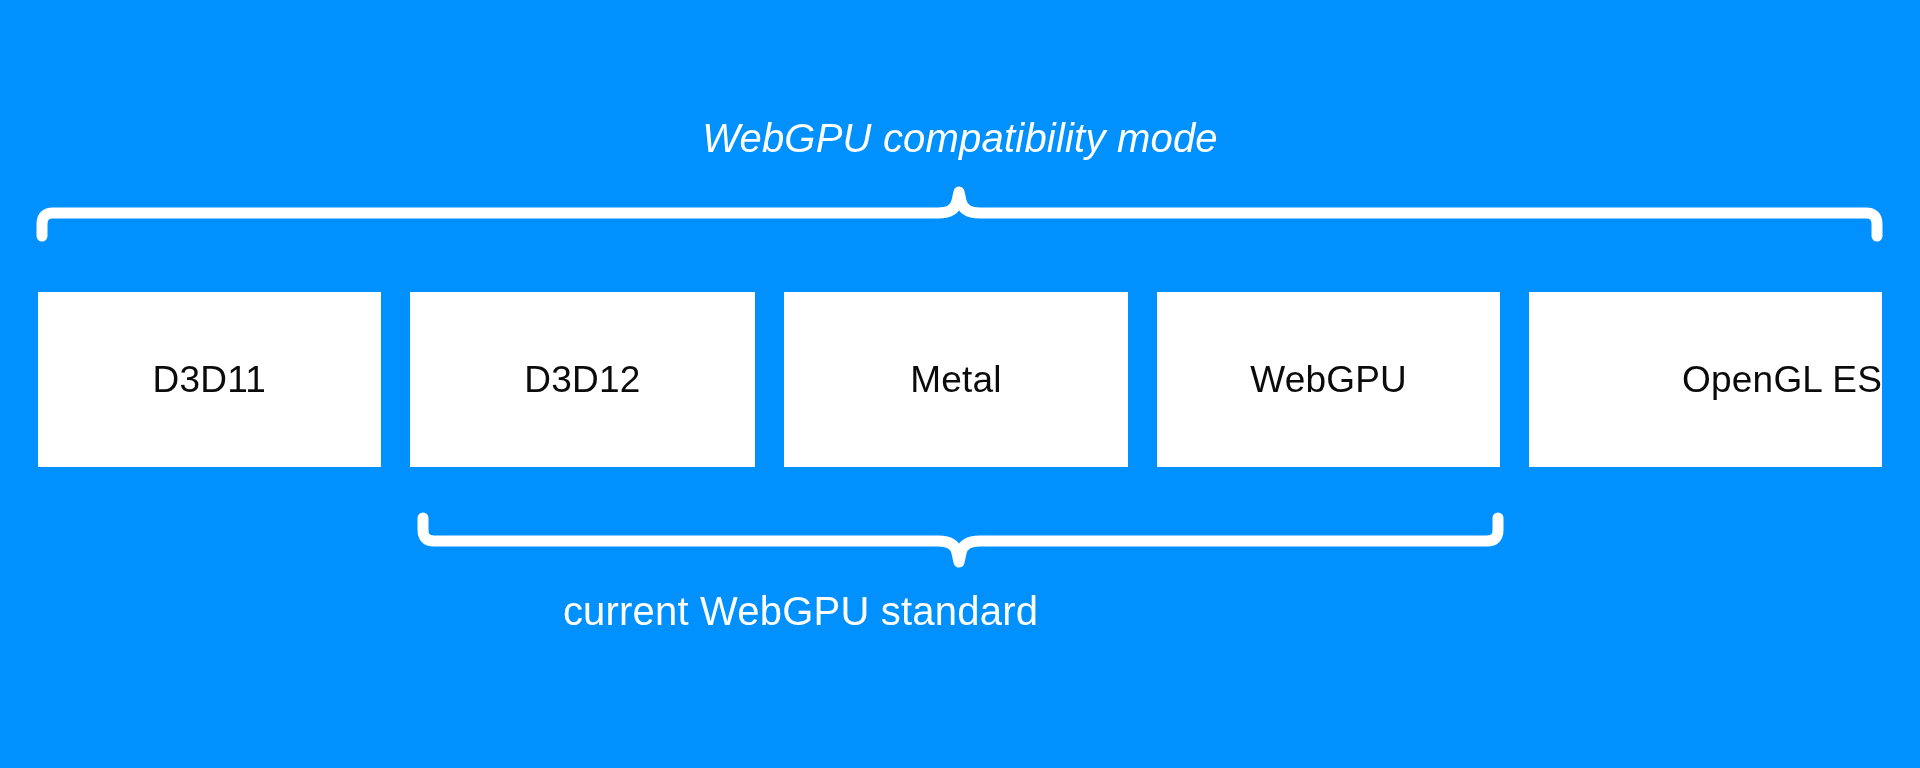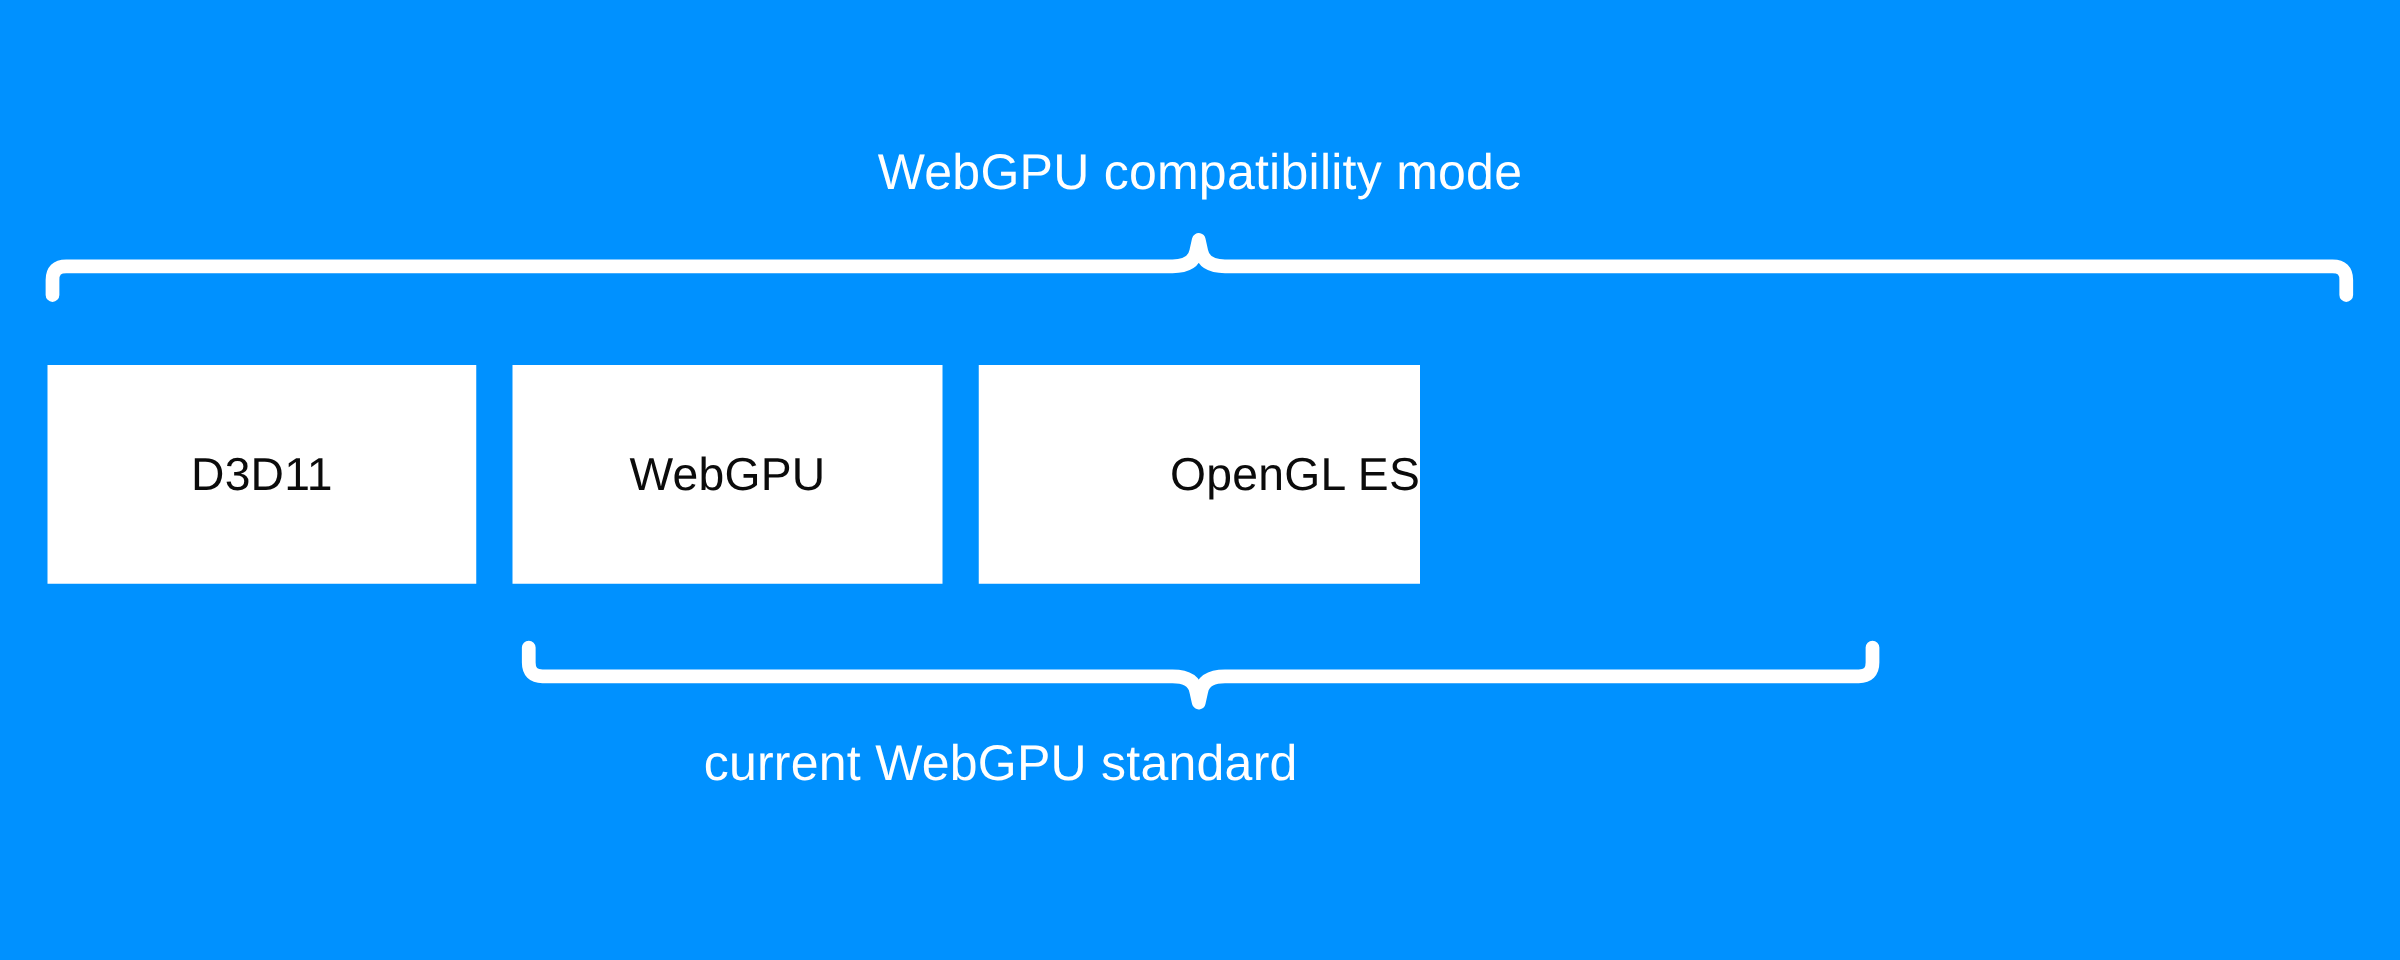--- a/index.html
+++ b/index.html
@@ -28,20 +28,21 @@
     left: 0;
     top: 114px;
     width: 1920px;
     text-align: center;
     color: #ffffff;
     font-size: 40px;
     font-weight: 400;
     letter-spacing: 0.2px;
     line-height: 1.2;
     white-space: nowrap;
+    font-style: italic;
   }
 
   
   .caption-bottom {
     position: absolute;
     left: 0;
     top: 587px;
     width: 1601px;
     text-align: center;
     color: #ffffff;
@@ -120,20 +121,26 @@
              Q 963,213 980,213
              L 1866,213
              Q 1877,213 1877,224
              L 1877,236"></path>
   </svg>
 
   <div class="boxes-row">
     <div class="api-box w1">
       <span class="box-label">D3D11</span>
     </div>
+    <div class="api-box w2">
+      <span class="box-label">D3D12</span>
+    </div>
+    <div class="api-box w3">
+      <span class="box-label">Metal</span>
+    </div>
     <div class="api-box w4">
       <span class="box-label">WebGPU</span>
     </div>
     <div class="api-box w5">
       <span class="box-label">OpenGL ES</span>
     </div>
   </div>
 
   <svg class="brace-svg" viewBox="0 0 1920 768" preserveAspectRatio="none" aria-hidden="true">
     <path class="brace-path" d="M 423,518

